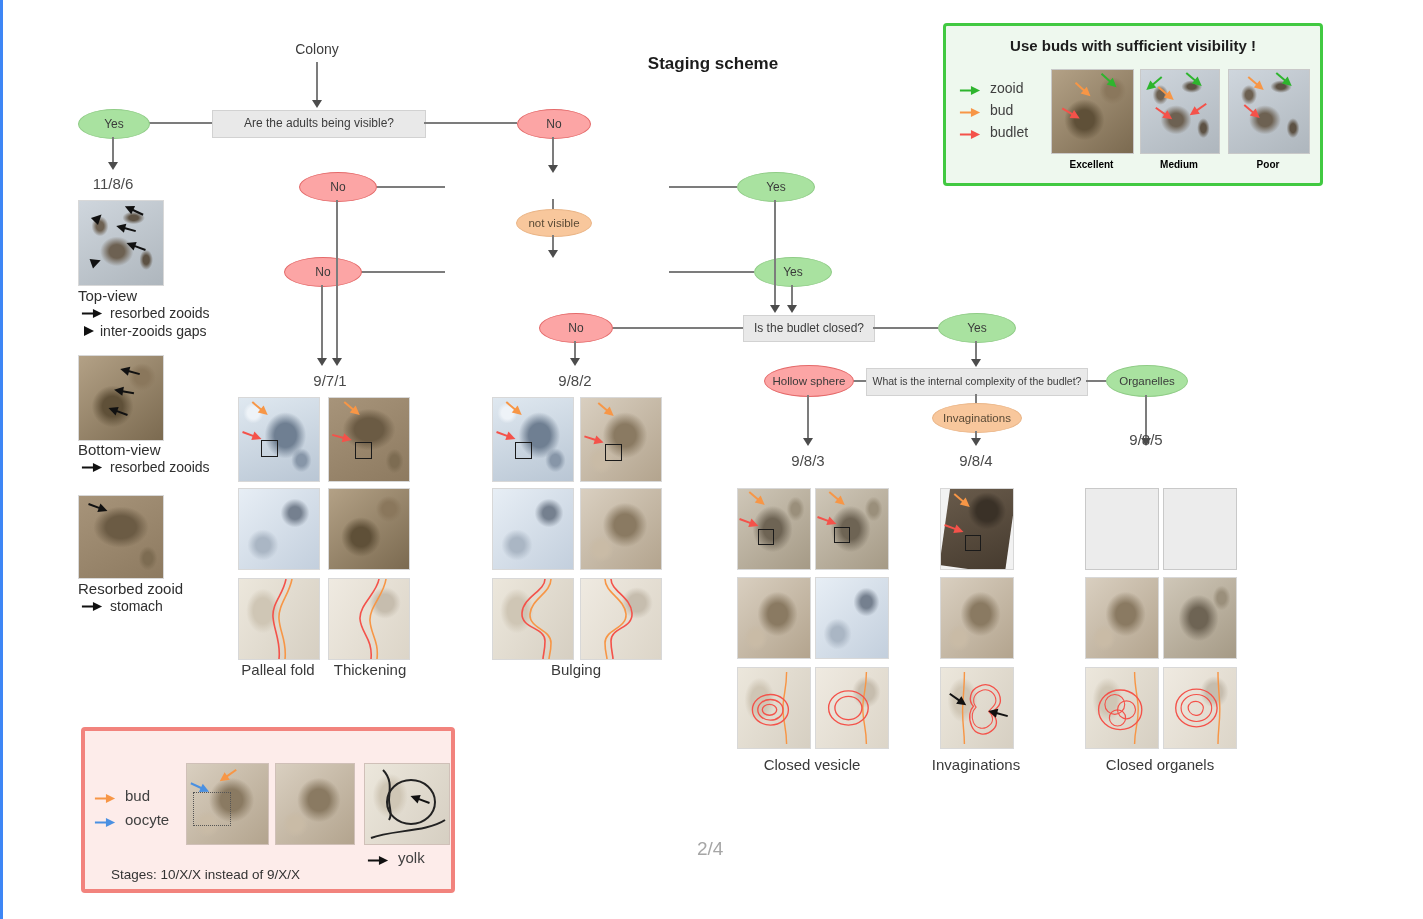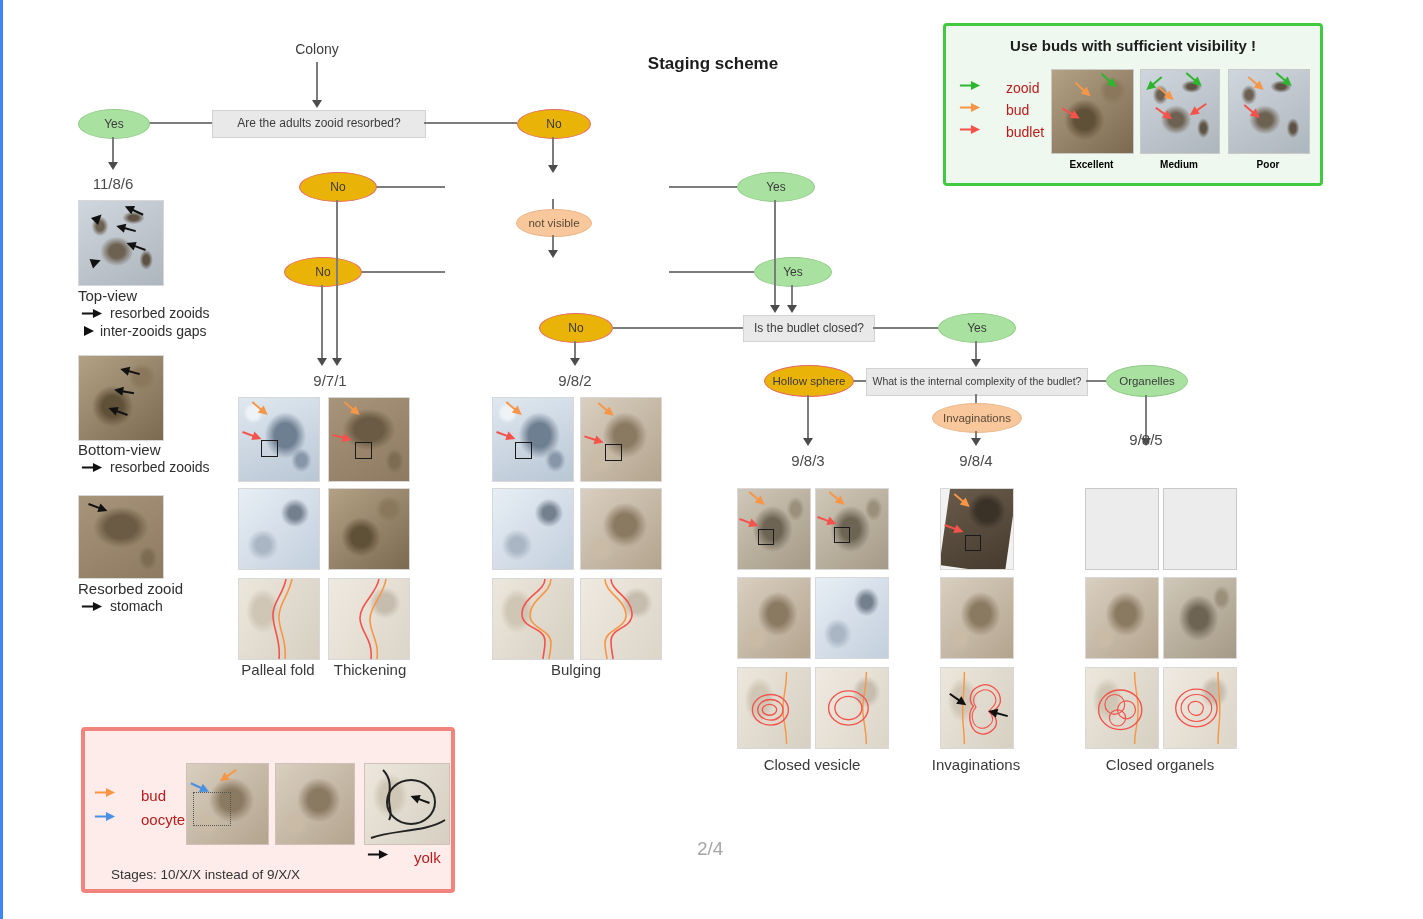--- a/index.html
+++ b/index.html
@@ -8,21 +8,21 @@
   
   .vline{position:absolute;width:2px;background:#7c7c7c;}
   .hline{position:absolute;height:2px;background:#7c7c7c;}
   .adown{position:absolute;width:0;height:0;border-left:5px solid transparent;border-right:5px solid transparent;border-top:8px solid #4c4c4c;}
   
   .qbox{position:absolute;background:#e9e9e9;border:1px solid #d2d2d2;display:flex;align-items:center;justify-content:center;
         font-size:12px;color:#3c3c3c;text-align:center;line-height:1.1;}
   
   .pill{position:absolute;border-radius:50%;display:flex;align-items:center;justify-content:center;font-size:12px;color:#3a3a3a;}
   .p-green{background:#a9e2a0;border:1px solid #90cc87;}
-  .p-red{background:#eab308;border:1px solid #e46a6a;}
+  .p-red{background:#fca5a5;border:1px solid #e46a6a;}
   .p-orange{background:#f8c79c;border:1px solid #eab587;}
   
   .stage{position:absolute;font-size:15px;color:#4a4a4a;text-align:center;}
   .small-title{position:absolute;font-size:15px;color:#2f2f2f;}
   .note{position:absolute;display:flex;align-items:center;gap:6px;font-size:14px;color:#2f2f2f;white-space:nowrap;}
   .collabel{position:absolute;font-size:15px;color:#3a3a3a;text-align:center;}
   
   .ph{position:absolute;border:1px solid #d8d8d8;overflow:hidden;}
   .m-blue{background:radial-gradient(closest-side at 58% 45%,#6f7f92 0 32%,rgba(111,127,146,0) 62%),
           radial-gradient(closest-side at 78% 75%,#8796a8 0 28%,rgba(135,150,168,0) 58%),
@@ -59,40 +59,40 @@
           linear-gradient(150deg,#6b5d4d,#453a2e);}
   
   .mk{position:absolute;width:22px;height:11px;}
   .mk-inline{position:static;display:inline-block;width:24px;height:11px;flex:0 0 auto;}
   .tri{display:inline-block;width:0;height:0;border-top:5px solid transparent;border-bottom:5px solid transparent;border-left:10px solid #111;flex:0 0 auto;}
   .sq{position:absolute;border:1.4px solid #1a1a1a;background:transparent;}
   .ov{position:absolute;left:0;top:0;width:100%;height:100%;}
   
   .callout{position:absolute;border-radius:4px;}
   .cl-title{position:absolute;width:100%;text-align:center;font-size:15px;font-weight:bold;color:#1d1d1d;}
-  .legend-row{position:absolute;display:flex;align-items:flex-start;gap:24px;font-size:14px;color:#b91c1c;}
+  .legend-row{position:absolute;display:flex;align-items:flex-end;gap:8px;font-size:14px;color:#404040;}
   .rating{position:absolute;font-size:10px;color:#000000;text-align:center;font-weight:bold;}
   .title{position:absolute;font-size:17px;font-weight:bold;color:#1c1c1c;text-align:center;}
   .pagenum{position:absolute;font-size:19px;color:#a6a6a6;}
   .leftbar{position:absolute;left:0;top:0;width:3px;height:919px;background:#3e86f5;}
   .rootlabel{position:absolute;font-size:14px;color:#3c3c3c;text-align:center;}
 </style>
 </head>
 <body>
 
 <div id="canvas">
   <div class="leftbar"></div>
 
   <div class="title" style="left:593px;top:54px;width:240px;">Staging scheme</div>
 
   <div class="rootlabel" style="left:277px;top:41px;width:80px;">Colony</div>
   <div class="vline" style="left:316px;top:62px;height:40px;"></div>
   <div class="adown" style="left:312px;top:100px;"></div>
 
-  <div class="qbox" style="left:212px;top:110px;width:212px;height:26px;">Are the adults zooid resorbed?</div>
+  <div class="qbox" style="left:212px;top:110px;width:212px;height:26px;">Are the adults being visible?</div>
   <div class="hline" style="left:148px;top:122px;width:64px;"></div>
   <div class="hline" style="left:424px;top:122px;width:93px;"></div>
   <div class="pill p-green" style="left:78px;top:109px;width:70px;height:28px;">Yes</div>
   <div class="pill p-red" style="left:517px;top:109px;width:72px;height:28px;">No</div>
 
   <div class="vline" style="left:112px;top:137px;height:27px;"></div>
   <div class="adown" style="left:108px;top:162px;"></div>
   <div class="stage" style="left:73px;top:175px;width:80px;">11/8/6</div>
 
   <div class="vline" style="left:552px;top:137px;height:30px;"></div>

